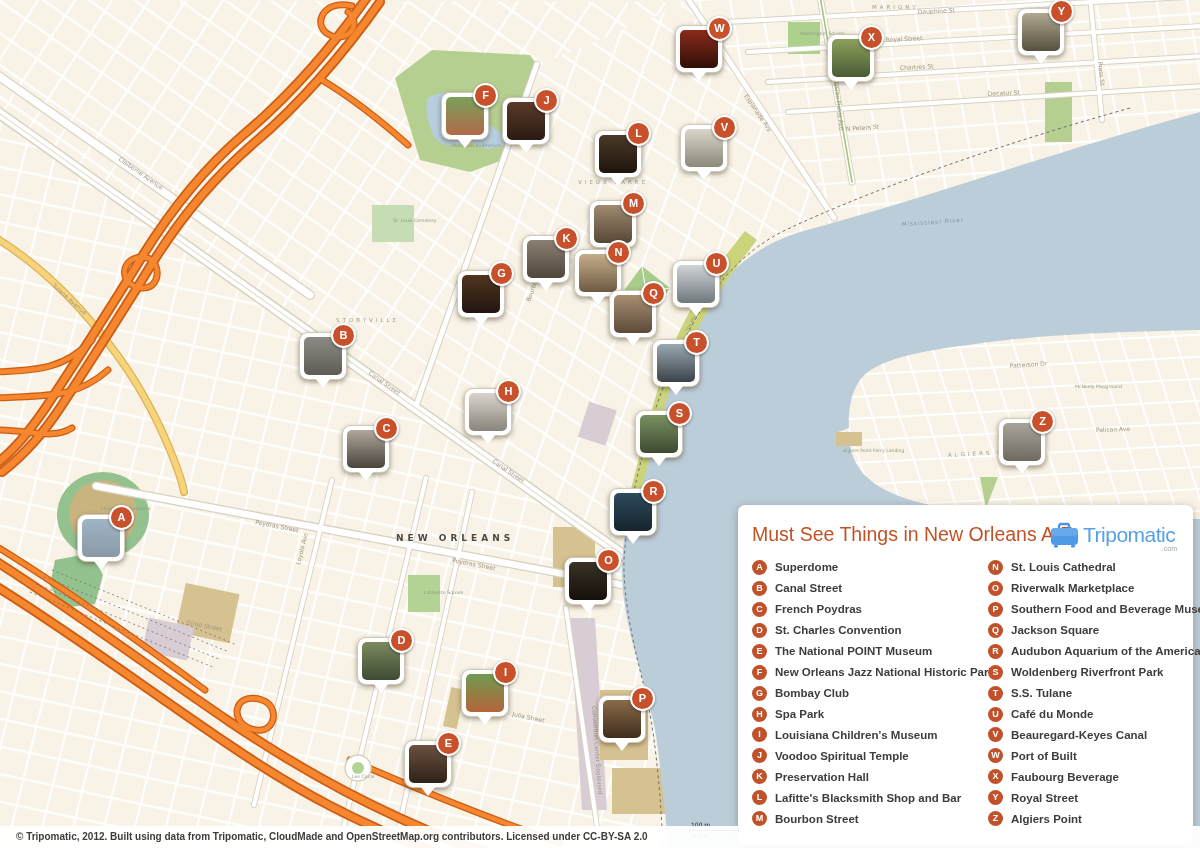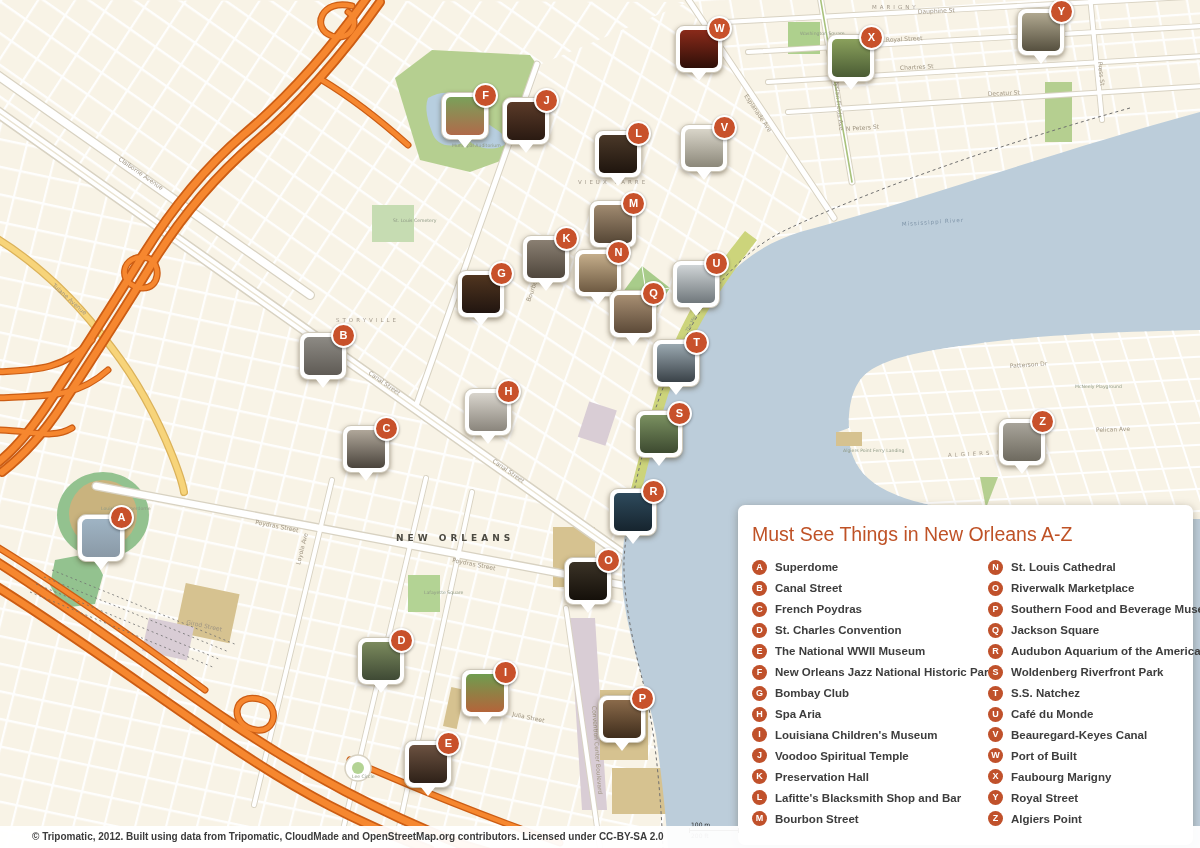--- a/index.html
+++ b/index.html
@@ -35,22 +35,22 @@
   .llabel{font-size:11.5px;font-weight:bold;color:#3d3d3d;white-space:nowrap;}
 
   
   #logo{position:absolute;right:14px;top:16px;width:130px;height:32px;}
   #logo .word{position:absolute;left:34px;top:2px;font-size:21px;color:#58a0e6;letter-spacing:-.5px;}
   #logo .tld{position:absolute;right:2px;top:24px;font-size:7px;color:#9aa4ad;}
 
   
   #attrib{position:absolute;left:0;bottom:0;width:100%;height:22px;
           background:rgba(255,255,255,.95);}
-  #attrib span{display:block;padding-left:0;font-size:10px;font-weight:bold;
-          color:#3c3c3c;line-height:22px;white-space:nowrap;margin-left:32px;}
+  #attrib span{display:block;padding-left:16px;font-size:10px;font-weight:bold;
+          color:#3c3c3c;line-height:22px;white-space:nowrap;}
 
   
   #scalebar{position:absolute;left:688px;top:822px;width:52px;height:20px;
           font-family:"DejaVu Sans",sans-serif;color:#222;}
   #scalebar .srow{font-size:6px;line-height:6px;height:6px;padding-left:3px;}
   #scalebar .sline{height:5px;margin:0 1px;border-left:1px solid #222;
           border-right:1px solid #222;position:relative;}
   #scalebar .sline:after{content:"";position:absolute;left:0;right:0;top:2px;
           border-top:1px solid #222;}
 
@@ -415,53 +415,64 @@
       </div>
       <div class="marker" style="left: 998px; top: 418px;">
         <span class="tail"></span>
         <span class="photo" style="background: linear-gradient(rgb(168, 164, 154), rgb(110, 106, 95));"></span>
         <span class="mbadge">Z</span>
       </div>
     </div>
 
 <div id="legend">
   <div class="ltitle">Must See Things in New Orleans A-Z</div>
+  <div id="logo">
+    <svg width="32" height="28" viewBox="0 0 32 28">
+      <path d="M10,8 v-3 a2,2 0 0 1 2,-2 h6 a2,2 0 0 1 2,2 v3" fill="none" stroke="#4a94e0" stroke-width="2.4"></path>
+      <rect x="2" y="7" width="27" height="17" rx="4" fill="#4f9ae4"></rect>
+      <rect x="2" y="7" width="27" height="8" rx="4" fill="#66aaec"></rect>
+      <rect x="5" y="24" width="4" height="2.5" rx="1" fill="#4a94e0"></rect>
+      <rect x="22" y="24" width="4" height="2.5" rx="1" fill="#4a94e0"></rect>
+    </svg>
+    <span class="word">Tripomatic</span>
+    <span class="tld">.com</span>
+  </div>
   <div class="cols">
     <ul class="col1" id="lcol1">
           <li>
             <span class="lbadge">A</span>
             <span class="llabel">Superdome</span>
           </li>
           <li>
             <span class="lbadge">B</span>
             <span class="llabel">Canal Street</span>
           </li>
           <li>
             <span class="lbadge">C</span>
             <span class="llabel">French Poydras</span>
           </li>
           <li>
             <span class="lbadge">D</span>
             <span class="llabel">St. Charles Convention</span>
           </li>
           <li>
             <span class="lbadge">E</span>
-            <span class="llabel">The National WWII Museum</span>
+            <span class="llabel">The National POINT Museum</span>
           </li>
           <li>
             <span class="lbadge">F</span>
             <span class="llabel">New Orleans Jazz National Historic Park</span>
           </li>
           <li>
             <span class="lbadge">G</span>
             <span class="llabel">Bombay Club</span>
           </li>
           <li>
             <span class="lbadge">H</span>
-            <span class="llabel">Spa Aria</span>
+            <span class="llabel">Spa Park</span>
           </li>
           <li>
             <span class="lbadge">I</span>
             <span class="llabel">Louisiana Children's Museum</span>
           </li>
           <li>
             <span class="lbadge">J</span>
             <span class="llabel">Voodoo Spiritual Temple</span>
           </li>
           <li>
@@ -497,37 +508,37 @@
           <li>
             <span class="lbadge">R</span>
             <span class="llabel">Audubon Aquarium of the Americas</span>
           </li>
           <li>
             <span class="lbadge">S</span>
             <span class="llabel">Woldenberg Riverfront Park</span>
           </li>
           <li>
             <span class="lbadge">T</span>
-            <span class="llabel">S.S. Natchez</span>
+            <span class="llabel">S.S. Tulane</span>
           </li>
           <li>
             <span class="lbadge">U</span>
             <span class="llabel">Café du Monde</span>
           </li>
           <li>
             <span class="lbadge">V</span>
             <span class="llabel">Beauregard-Keyes Canal</span>
           </li>
           <li>
             <span class="lbadge">W</span>
             <span class="llabel">Port of Built</span>
           </li>
           <li>
             <span class="lbadge">X</span>
-            <span class="llabel">Faubourg Marigny</span>
+            <span class="llabel">Faubourg Beverage</span>
           </li>
           <li>
             <span class="lbadge">Y</span>
             <span class="llabel">Royal Street</span>
           </li>
           <li>
             <span class="lbadge">Z</span>
             <span class="llabel">Algiers Point</span>
           </li>
         </ul>

